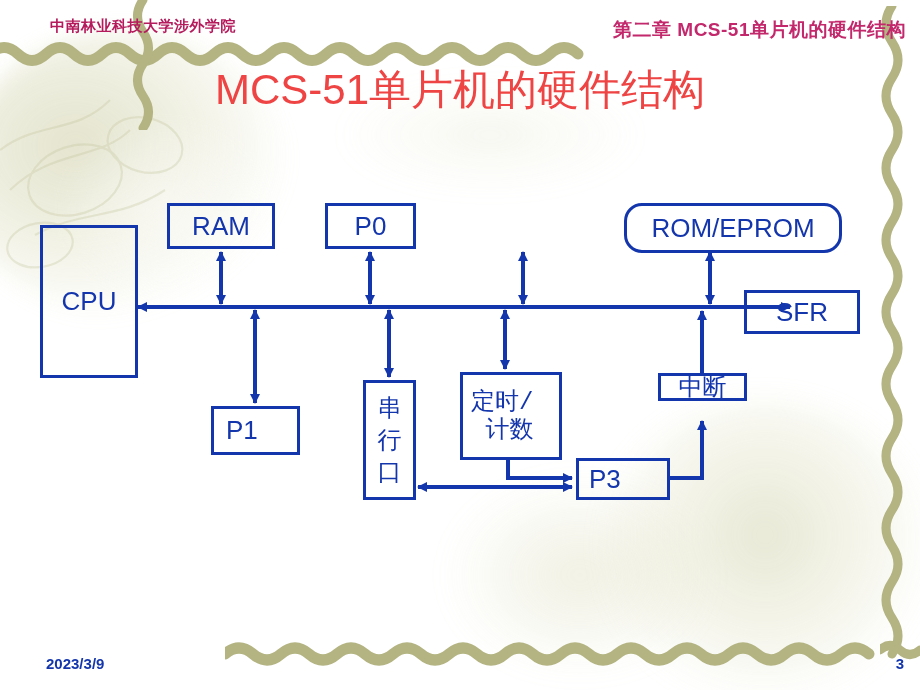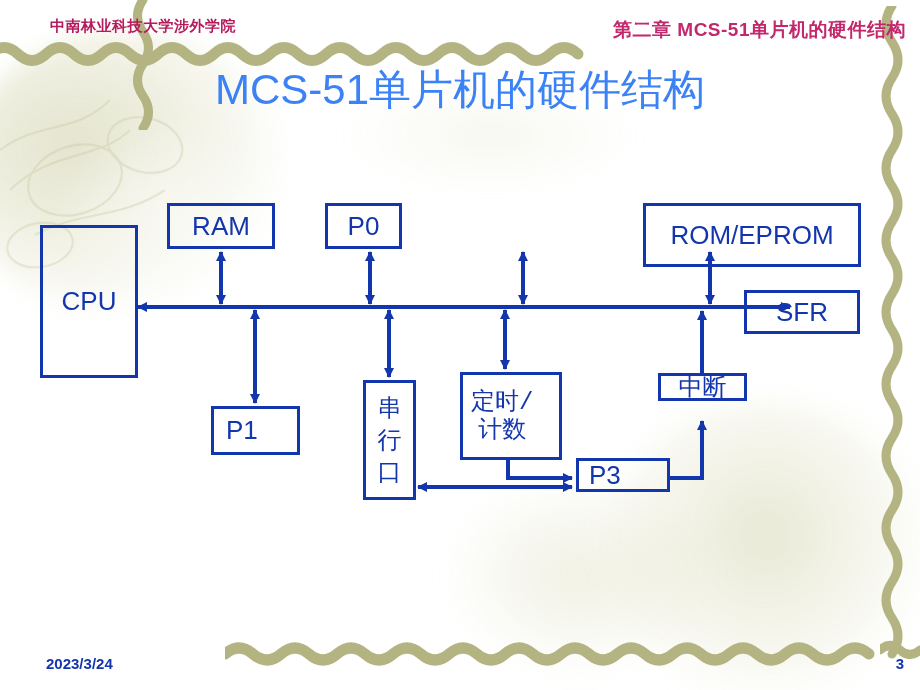--- a/index.html
+++ b/index.html
@@ -67,21 +67,21 @@
   #hdr-right{
     position:absolute;right:14px;top:17px;
     font-size:19px;color:#c2286b;font-weight:bold;
     letter-spacing:.5px;white-space:nowrap;
   }
 
   
   #title{
     position:absolute;left:0;top:62px;width:920px;
     text-align:center;
-    font-size:42px;color:#3b82f6;
+    font-size:42px;color:#ef4444;
     white-space:nowrap;
   }
 
   
   #diagram{position:absolute;left:0;top:0;width:920px;height:690px;}
   .box{
     position:absolute;
     border:3px solid #1436ad;
     background:transparent;
     box-sizing:border-box;
@@ -202,26 +202,26 @@
     </svg>
 
     <div class="box" id="box-cpu" style="left:40px;top:225px;width:98px;height:153px;">
       <span>CPU</span>
     </div>
 
     <div class="box" id="box-ram" style="left:167px;top:203px;width:108px;height:46px;">
       <span>RAM</span>
     </div>
 
-    <div class="box" id="box-p0" style="left:325px;top:203px;width:77px;height:46px;text-align:right;">
+    <div class="box" id="box-p0" style="left:325px;top:203px;width:91px;height:46px;text-align:right;">
       <span>P0</span>
     </div>
 
 
-    <div class="box" id="box-rom" style="left:643px;top:203px;width:218px;height:64px;">
+    <div class="box" id="box-rom" style="left:624px;top:203px;width:218px;height:50px;border-radius:18px;">
       <span>ROM/EPROM</span>
     </div>
 
     <div class="box" id="box-sfr" style="left:744px;top:290px;width:116px;height:44px;">
       <span>SFR</span>
     </div>
 
     <div class="box" id="box-p1" style="left:211px;top:406px;width:89px;height:49px;justify-content:flex-start;padding-left:12px;">
       <span>P1</span>
     </div>
@@ -230,30 +230,30 @@
       <span id="uart-label">
           <div>串</div>
           <div>行</div>
           <div>口</div>
         </span>
     </div>
 
     <div class="box cjk" id="box-timer" style="left:460px;top:372px;width:102px;height:88px;justify-content:flex-start;padding-left:8px;">
       <span id="timer-label">
           <div style="text-align: left; font-family: Liberation Mono, monospace;">定时/</div>
-          <div style="text-align: center;">计数</div>
+          <div style="text-align: right;">计数</div>
         </span>
     </div>
 
     <div class="box cjk" id="box-intr" style="left:658px;top:373px;width:89px;height:28px;">
       <span>中断</span>
     </div>
 
-    <div class="box" id="box-p3" style="left:576px;top:458px;width:94px;height:34px;justify-content:flex-start;padding-left:10px;">
+    <div class="box" id="box-p3" style="left:576px;top:458px;width:94px;height:42px;justify-content:flex-start;padding-left:10px;">
       <span>P3</span>
     </div>
 
   </div>
 
-  <div id="foot-date">2023/3/24</div>
+  <div id="foot-date">2023/3/9</div>
   <div id="foot-num">3</div>
 
 </div>
 
 </body></html>

